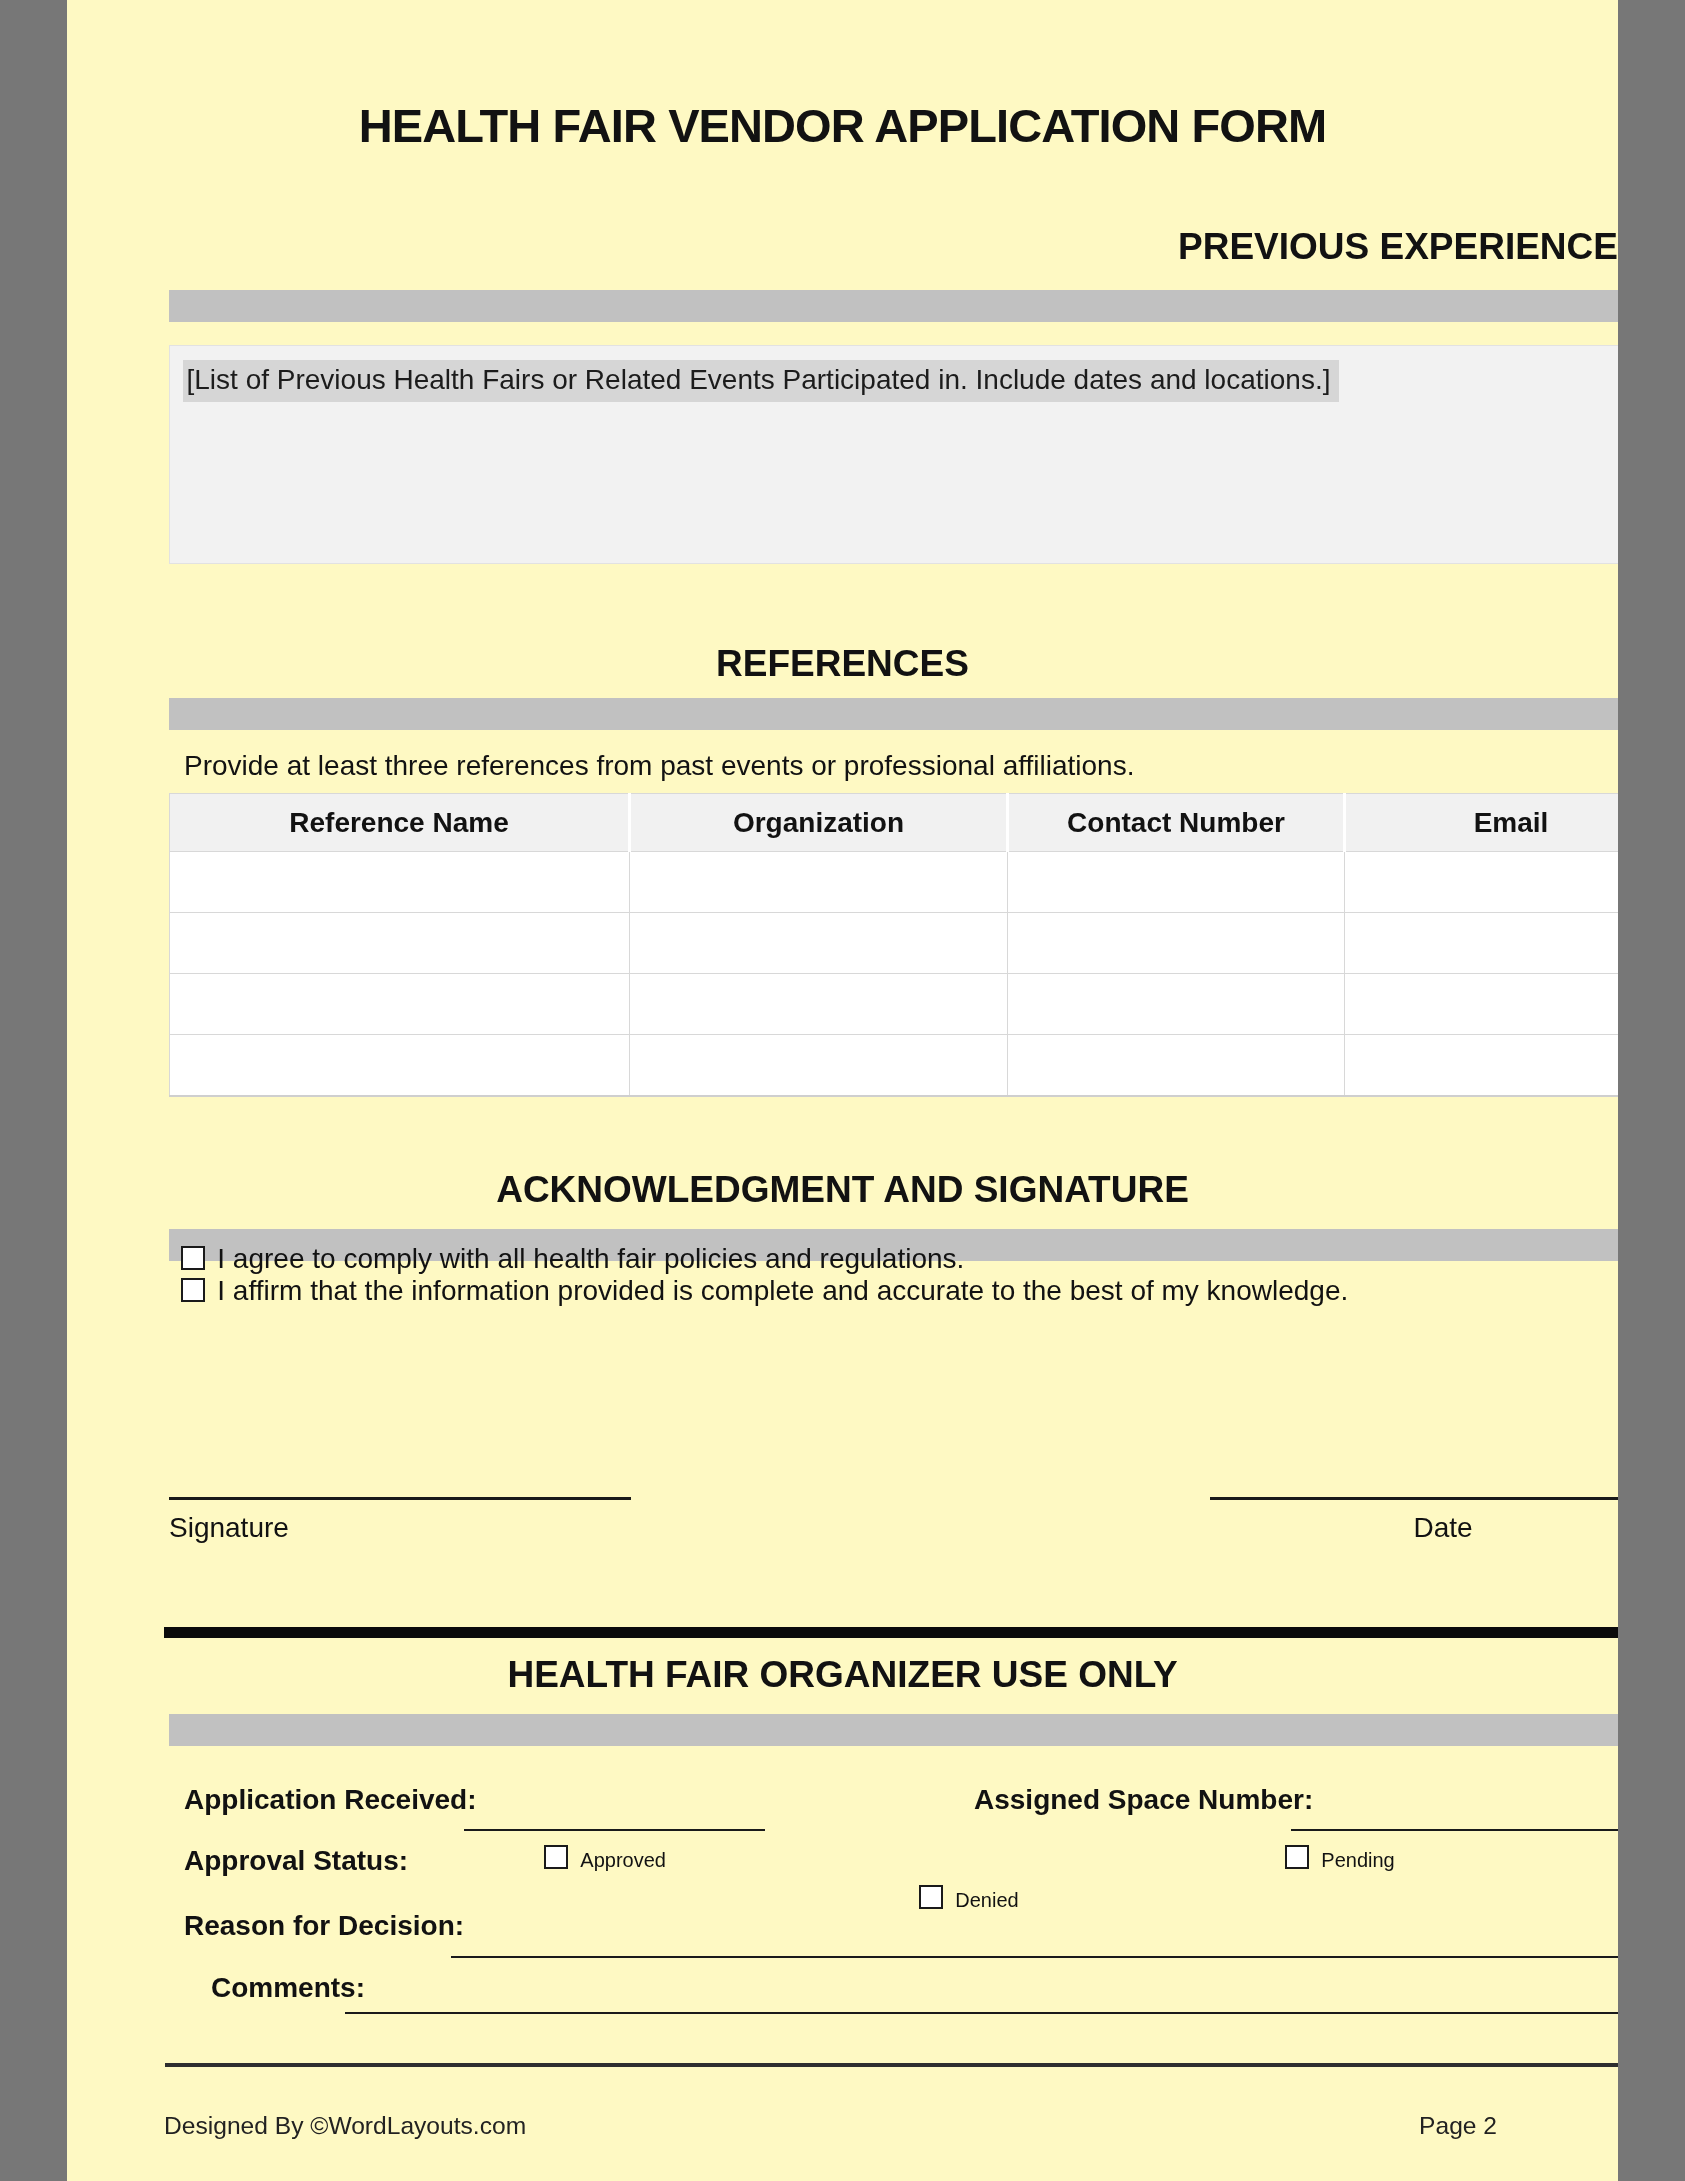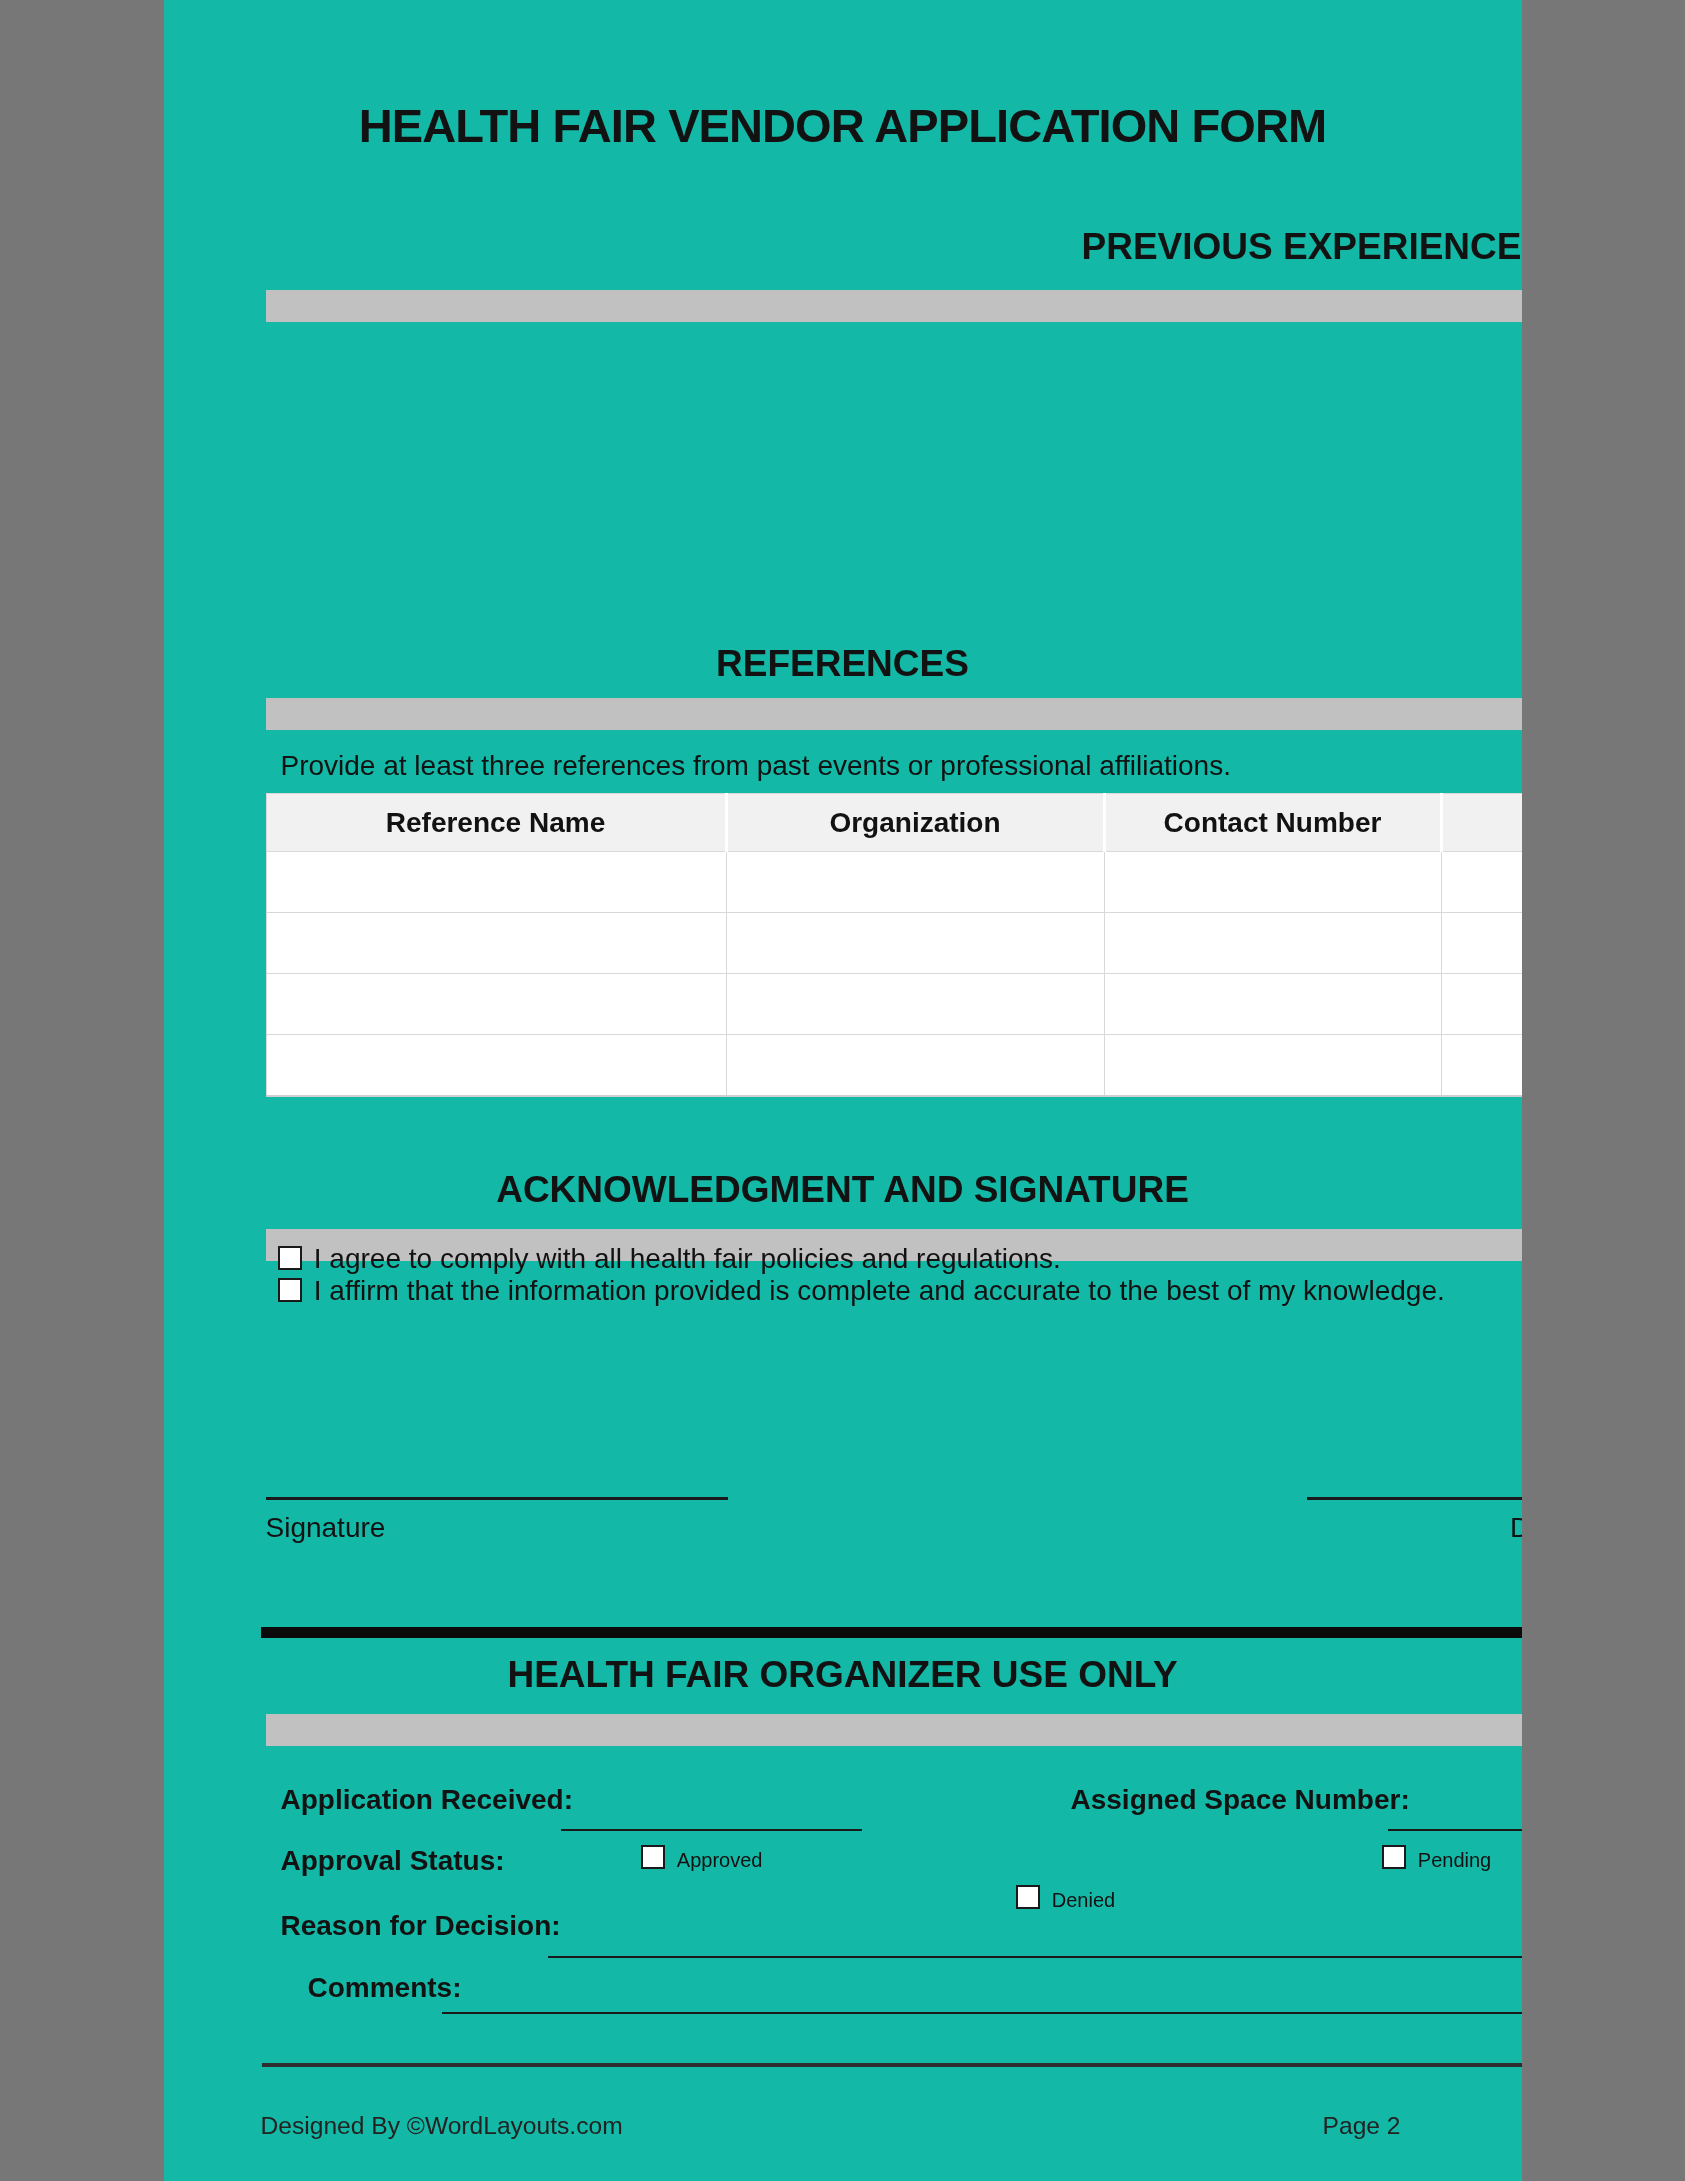--- a/index.html
+++ b/index.html
@@ -7,21 +7,21 @@
     --box_fill:#f2f2f2;
     --box_border:#e2e2e2;
     --highlight:#d6d6d6;
     --table_border:#d8d8d8;
     --header_fill:#f1f1f1;
     --ink:#121212;
     --line_dark:#1a1a1a;
   }
   *{margin:0;padding:0;box-sizing:border-box;}
   body{background:#777;font-family:"Liberation Sans","DejaVu Sans",sans-serif;color:var(--ink);}
-  .page{position:relative;width:1358px;height:2181px;background:#14b8a6;overflow:hidden;margin:0 auto;padding-left:9px;}
+  .page{position:relative;width:1551px;height:2181px;background:#fef9c3;overflow:hidden;margin:0 auto;padding-left:9px;}
 
   .centered{position:absolute;left:0;width:100%;text-align:center;}
   .doc-title{top:98px;font-size:47px;font-weight:bold;letter-spacing:-0.9px;}
   .section-heading{font-size:37px;font-weight:bold;}
   .h-prev{top:226px;text-align:right;}
   .h-ref{top:643px;}
   .h-ack{top:1169px;}
   .h-org{top:1654px;}
 
   .gray-bar{position:absolute;left:102px;width:1507px;height:32px;background:var(--bar_gray);}
@@ -80,20 +80,23 @@
 </style>
 </head>
 <body>
 
 <div class="page">
 
   <div class="centered doc-title">HEALTH FAIR VENDOR APPLICATION FORM</div>
 
   <div class="centered section-heading h-prev">PREVIOUS EXPERIENCE</div>
   <div class="gray-bar bar1"></div>
+  <div class="exp-box">
+    <span class="exp-placeholder">[List of Previous Health Fairs or Related Events Participated in. Include dates and locations.]</span>
+  </div>
 
   <div class="centered section-heading h-ref">REFERENCES</div>
   <div class="gray-bar bar2"></div>
   <div class="instruction">Provide at least three references from past events or professional affiliations.</div>
 
   <table class="ref-table">
     <colgroup>
         <col class="c1">
         <col class="c2">
         <col class="c3">

